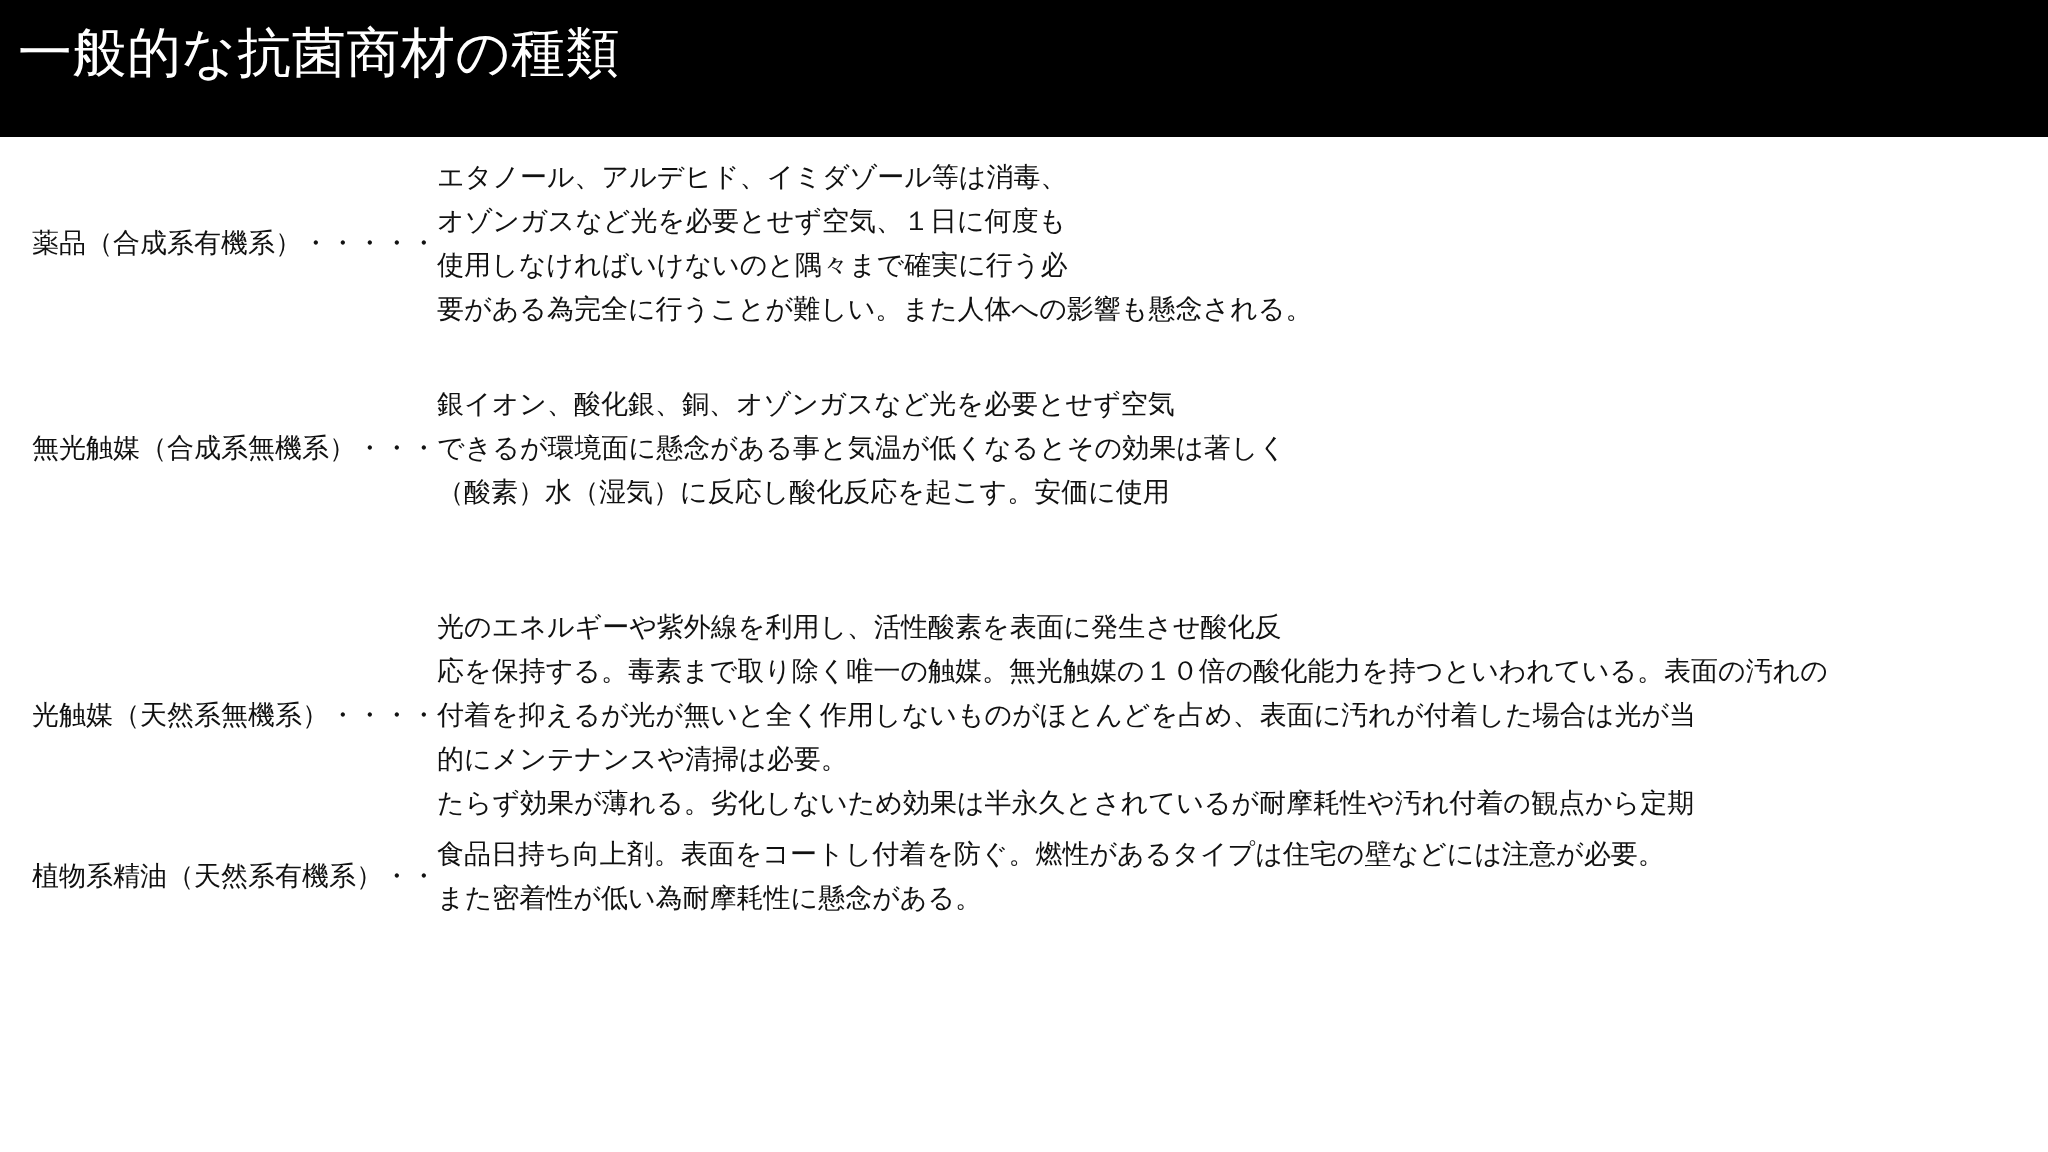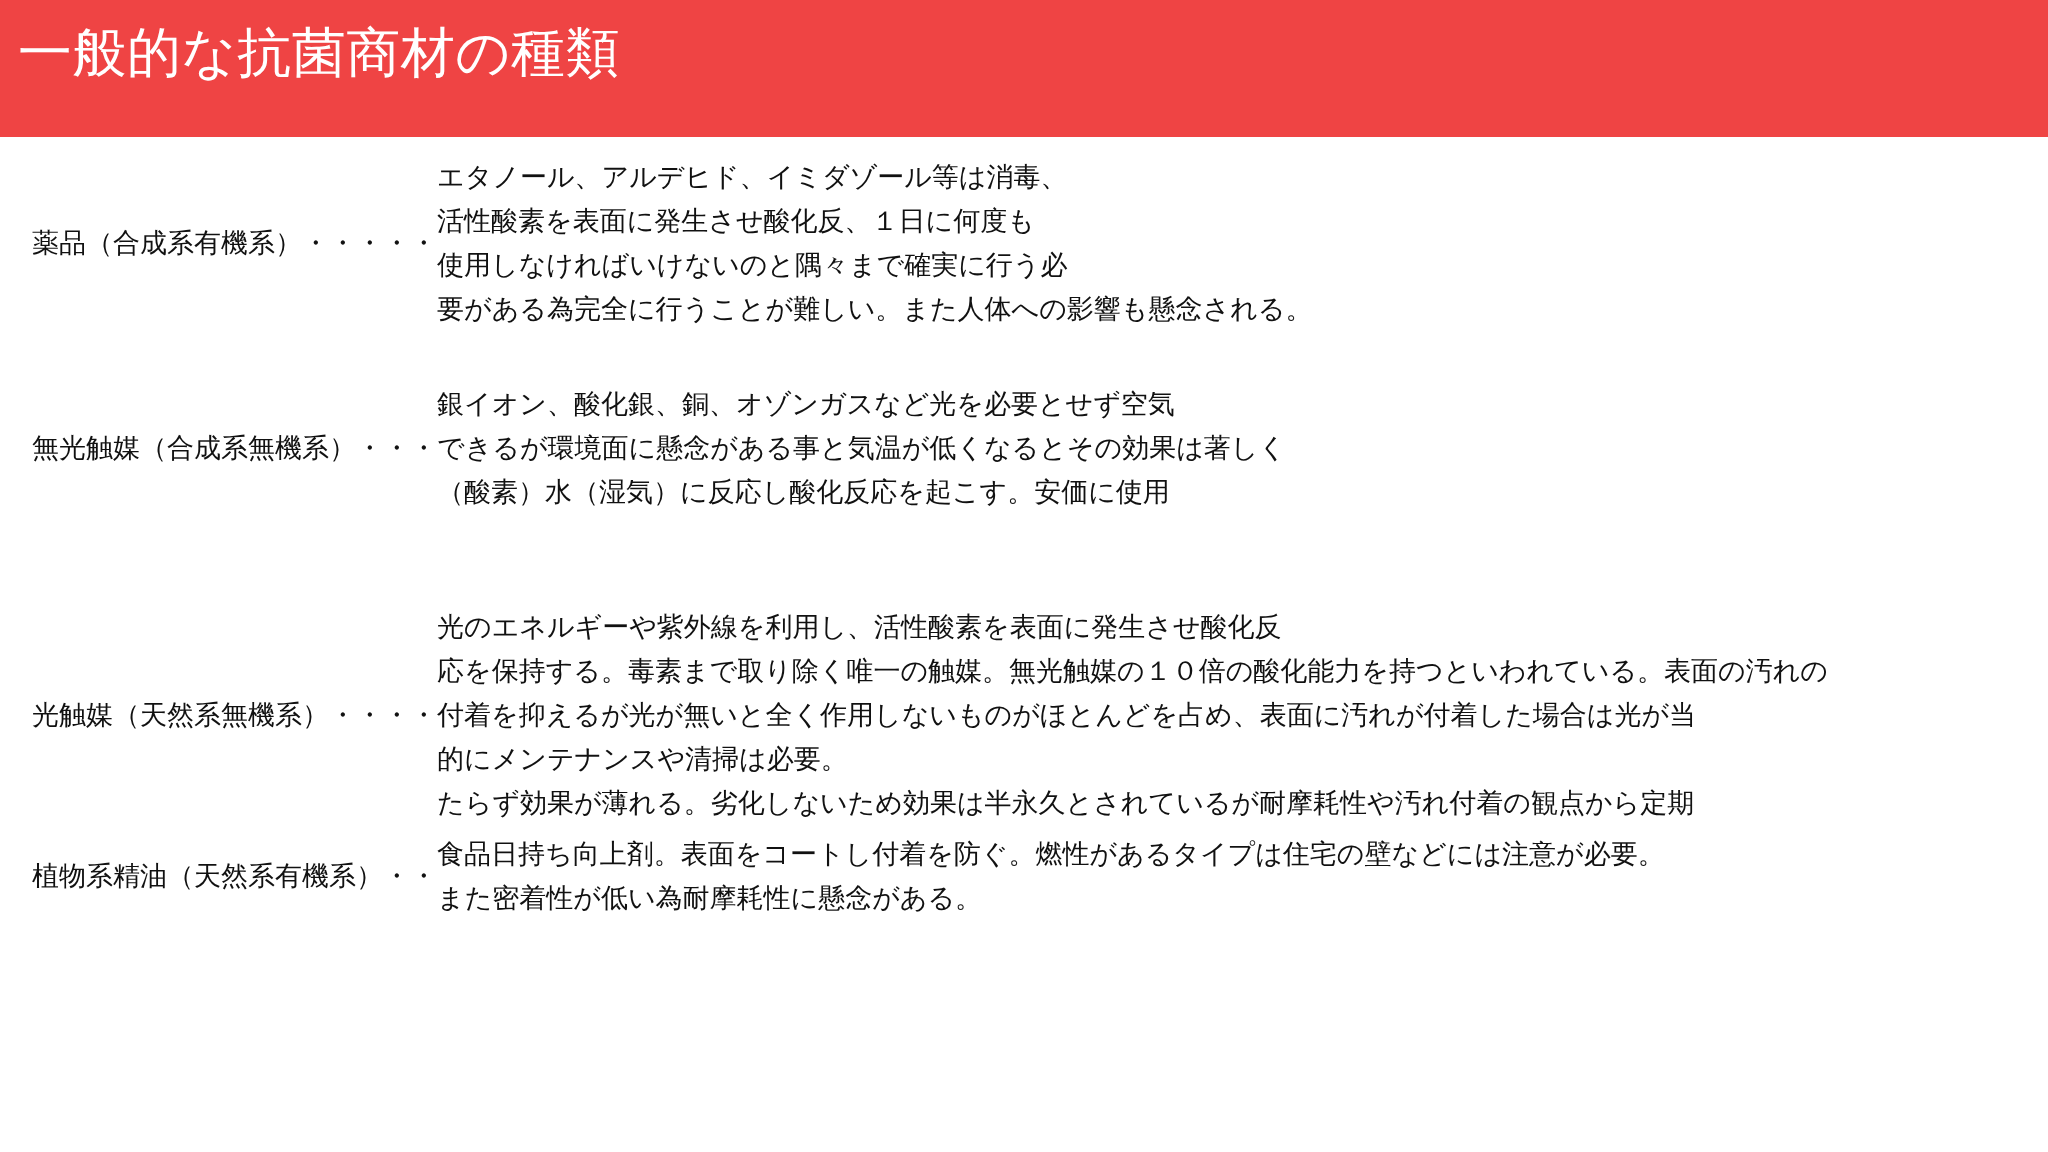--- a/index.html
+++ b/index.html
@@ -19,21 +19,21 @@
     width: 2048px;
     height: 1152px;
     background: #ffffff;
   }
   .title-bar {
     position: absolute;
     top: 0;
     left: 0;
     width: 2048px;
     height: 137px;
-    background: #ef4444;
+    background: #000000;
   }
   .title-text {
     position: absolute;
     left: 18px;
     top: 26px;
     font-size: 54px;
     line-height: 1.0;
     color: #ffffff;
     letter-spacing: 0.5px;
     white-space: nowrap;
@@ -86,21 +86,21 @@
     <div class="title-text">一般的な抗菌商材の種類</div>
   </div>
 
   <div class="body-area">
 
     <div class="block block-1">
       <div class="block-row">
         <div class="label">薬品（合成系有機系）・・・・・</div>
         <div class="lines">
           <div class="line">エタノール、アルデヒド、イミダゾール等は消毒、</div>
-          <div class="line">活性酸素を表面に発生させ酸化反、１日に何度も</div>
+          <div class="line">オゾンガスなど光を必要とせず空気、１日に何度も</div>
           <div class="line">使用しなければいけないのと隅々まで確実に行う必</div>
           <div class="line">要がある為完全に行うことが難しい。また人体への影響も懸念される。</div>
         </div>
       </div>
     </div>
 
     <div class="block block-2">
       <div class="block-row">
         <div class="label">無光触媒（合成系無機系）・・・</div>
         <div class="lines">

